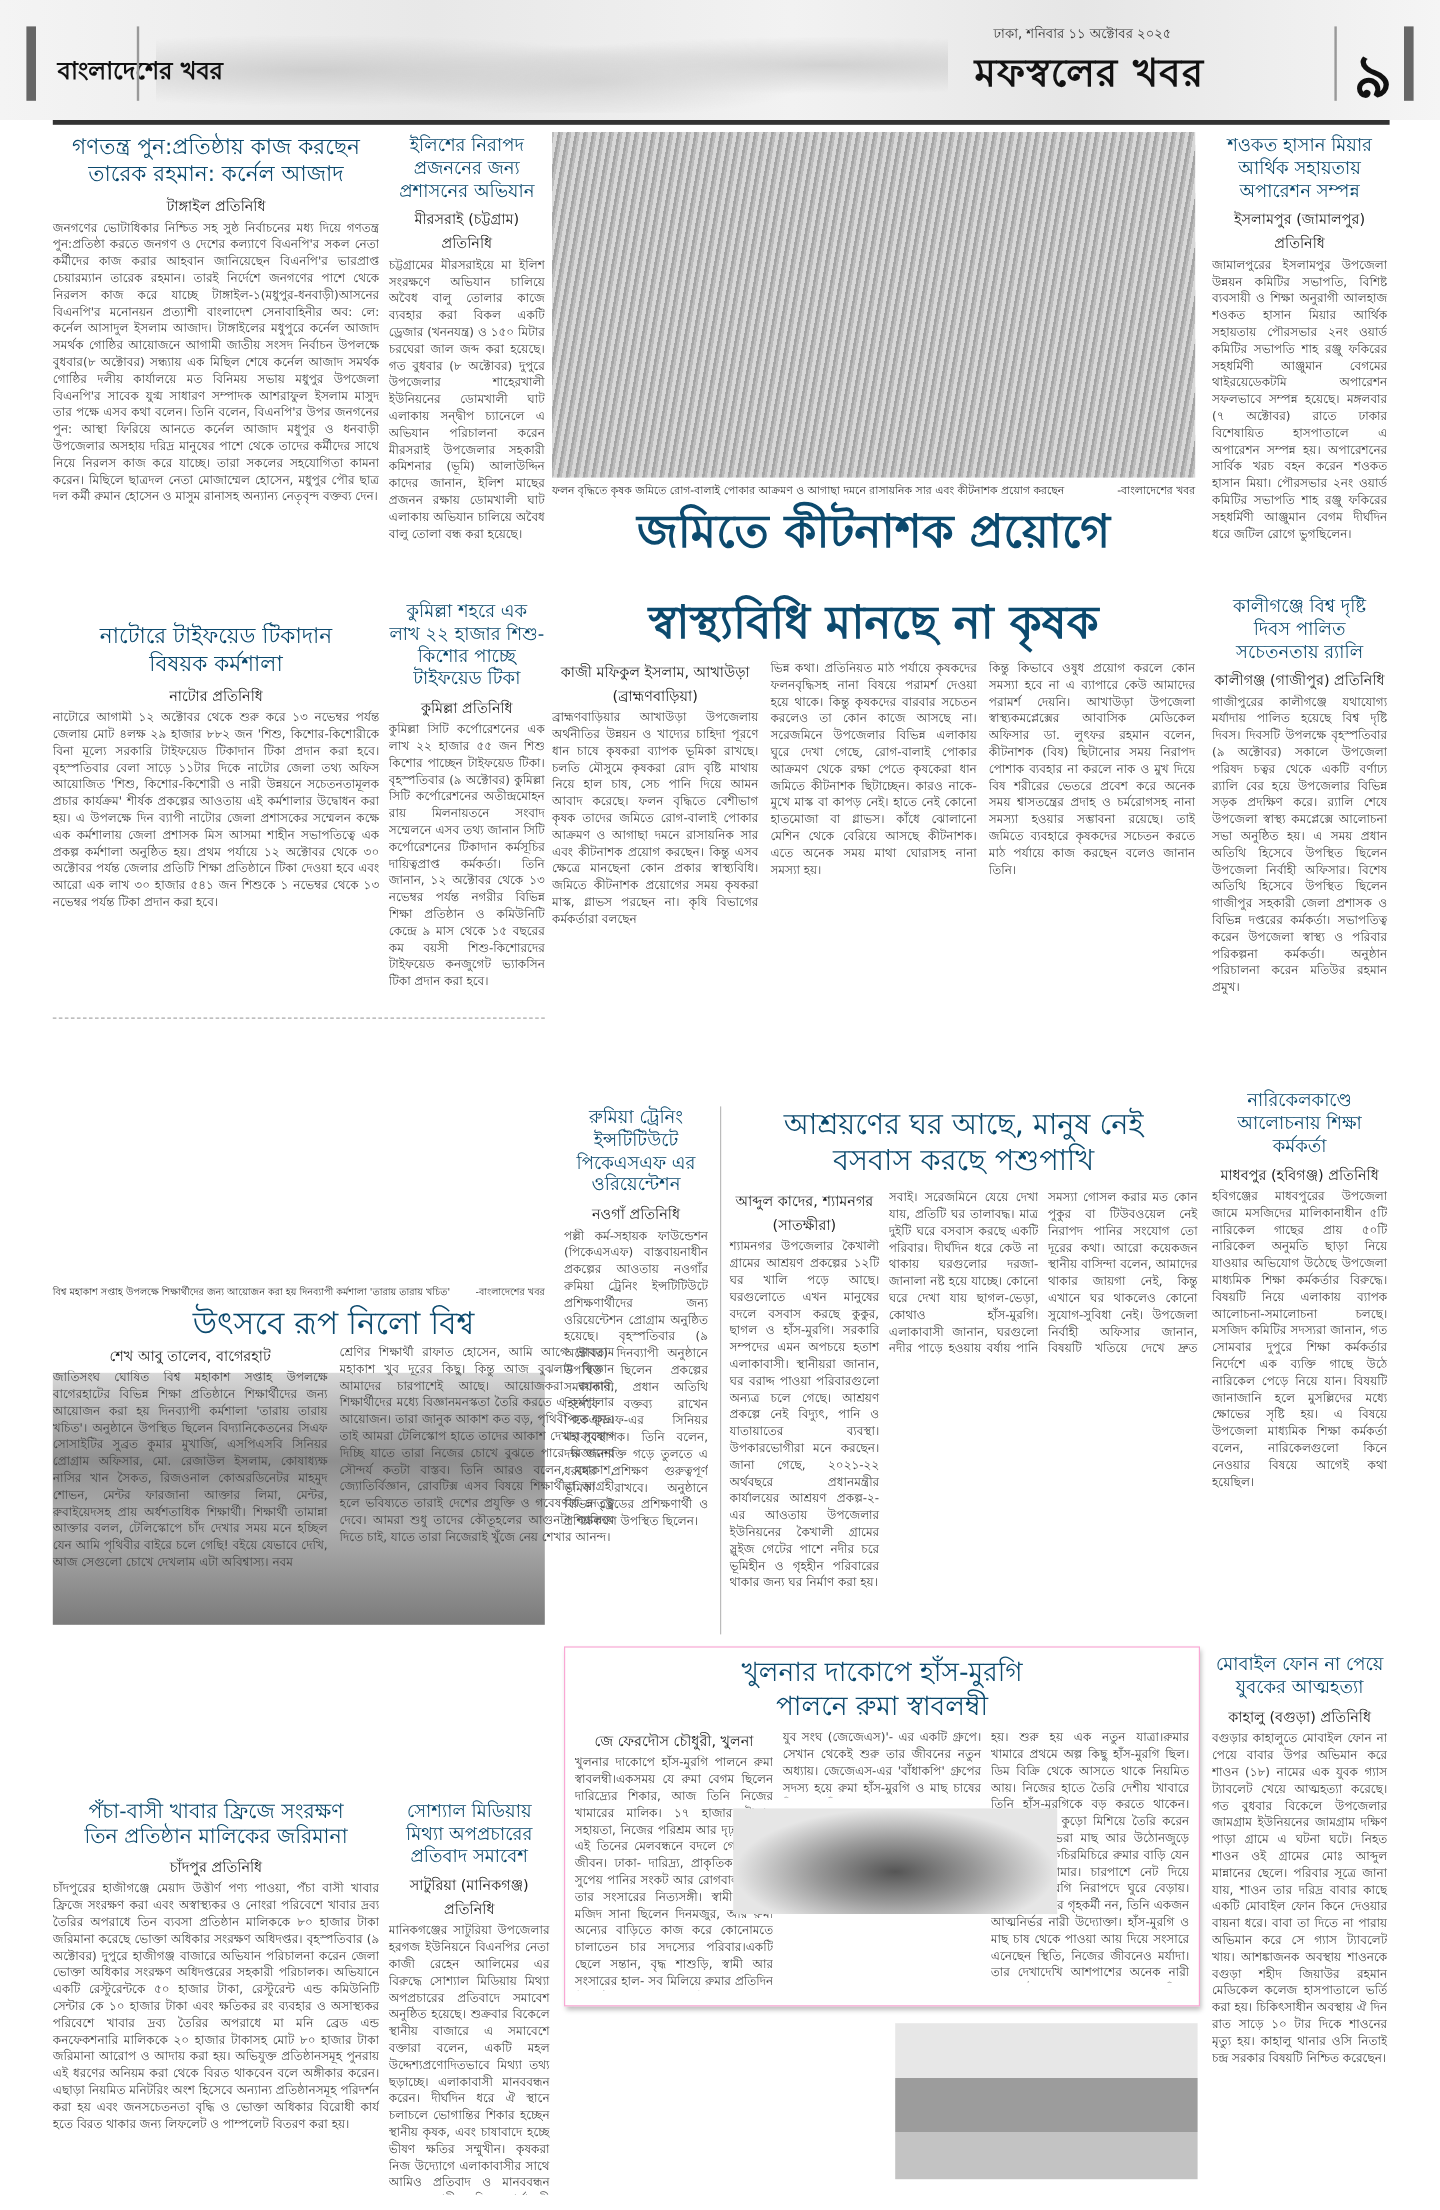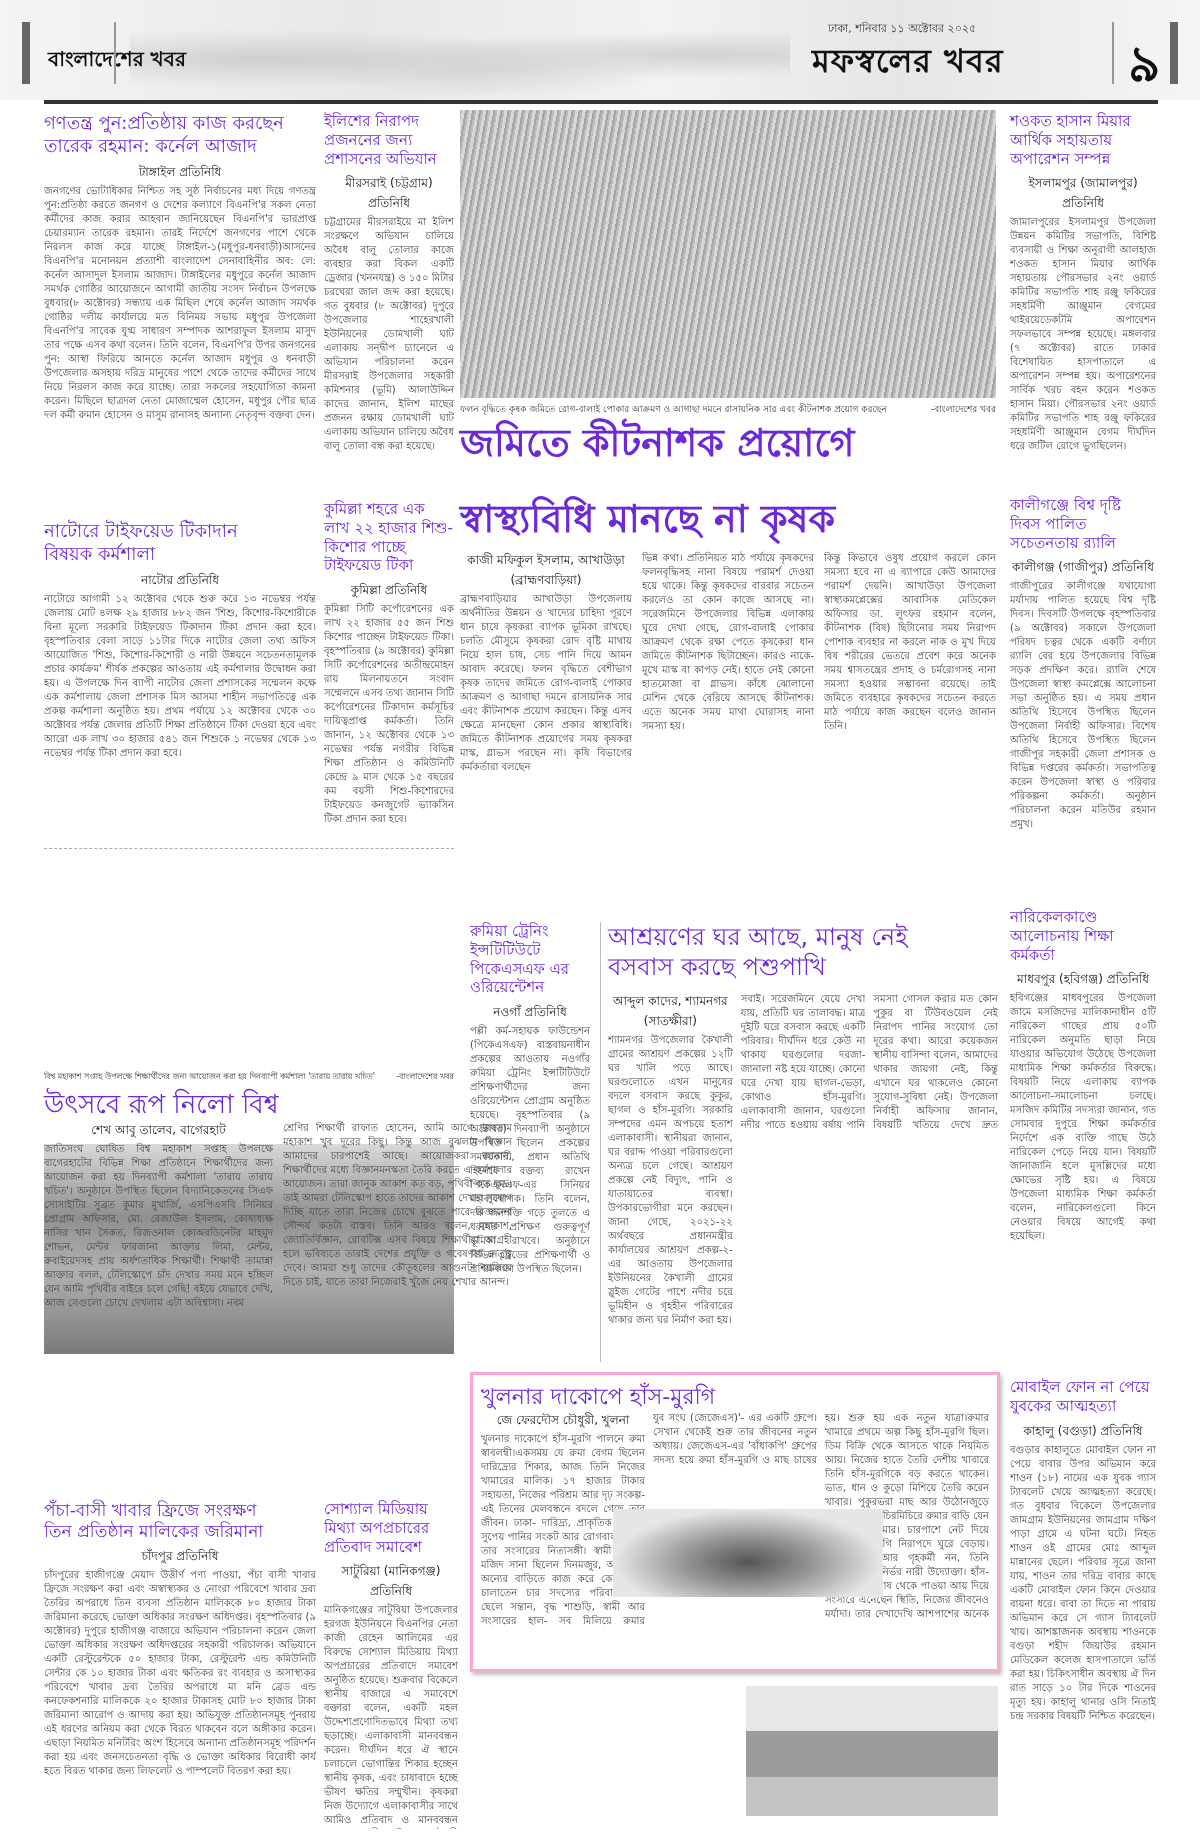--- a/index.html
+++ b/index.html
@@ -14,32 +14,32 @@
   .masthead .sep-l { position:absolute; left:114px; top:22px; width:2px; height:62px; background:#999; }
   .masthead .sep-r { position:absolute; left:1112px; top:22px; width:2px; height:62px; background:#999; }
   .masthead .date { position:absolute; left:828px; top:20px; font-size:11px; color:#333; }
   .masthead .page-title { position:absolute; left:812px; top:36px; font-size:32px; font-weight:bold; color:#111; letter-spacing:1px; }
   .masthead .page-num { position:absolute; left:1128px; top:26px; font-size:50px; font-weight:bold; color:#111; }
   .masthead .art { position:absolute; left:130px; top:6px; width:660px; height:88px; opacity:.35;
     background: radial-gradient(ellipse at 20% 60%, #999 0, transparent 40%), radial-gradient(ellipse at 55% 70%, #aaa 0, transparent 35%), radial-gradient(ellipse at 85% 55%, #999 0, transparent 35%); }
   .rule { position:absolute; left:44px; top:100px; width:1114px; height:4px; background:#333; }
 
   .block { position:absolute; }
-  .headline { font-family: "DejaVu Sans", sans-serif; text-align:left; color:#6d28d9; font-weight:normal; line-height:1.25; }
+  .headline { font-family: "DejaVu Sans", sans-serif; text-align:center; color:#0c4a6e; font-weight:normal; line-height:1.25; }
   .byline { font-weight:normal; font-size:12px; color:#222; margin-bottom:1px;text-align:center; }
   .body { font-size:10px; line-height:14px; color:#444; text-align:justify; }
   .caption { font-size:9px; color:#333; display:flex; justify-content:space-between; }
   .photo { background: linear-gradient(180deg,#cfcfcf,#9a9a9a 50%,#bdbdbd); position:relative; overflow:hidden; }
   .photo.paddy { background: repeating-linear-gradient(100deg,#bbb 0 2px,#d8d8d8 2px 5px,#a5a5a5 5px 7px); }
   .photo.class { background: linear-gradient(180deg,#d9d9d9 0,#8f8f8f 35%,#b2b2b2 60%,#7a7a7a 100%); }
   .photo.houses { background: linear-gradient(180deg,#e7e7e7 0 35%,#9c9c9c 35% 70%,#c3c3c3 70%); }
   .photo.ducks { background: radial-gradient(ellipse at 50% 60%, #555 0, #999 35%, #e6e6e6 70%); }
   .vline { position:absolute; width:1px; background:#bbb; }
   .hline { position:absolute; height:1px; border-top:1px dashed #aaa; }
-  .boxed { border:3px solid #f9a8d4; box-shadow: 2px 3px 4px rgba(0,0,0,.25); background:#fff; }
+  .boxed { border:1px solid #f9a8d4; box-shadow: 2px 3px 4px rgba(0,0,0,.25); background:#fff; }
 </style>
 </head>
 <body>
 
 <div class="masthead">
   <div class="art"></div>
   <div class="bar-left"></div>
   <div class="section-name">বাংলাদেশের খবর</div>
   <div class="sep-l"></div>
   <div class="date">ঢাকা, শনিবার ১১ অক্টোবর ২০২৫</div>
@@ -152,20 +152,21 @@
 <div class="block photo houses" style="left:746px;top:1188px;width:252px;height:130px;"></div>
 
 <div class="block" style="left:1010px;top:908px;width:146px;">
   <div class="headline" style="font-size:15px;margin-bottom:6px;">নারিকেলকাণ্ডে আলোচনায় শিক্ষা কর্মকর্তা</div>
   <div class="byline">মাধবপুর (হবিগঞ্জ) প্রতিনিধি</div>
   <div class="body" style="height:360px;overflow:hidden;">হবিগঞ্জের মাধবপুরের উপজেলা জামে মসজিদের মালিকানাধীন ৫টি নারিকেল গাছের প্রায় ৫০টি নারিকেল অনুমতি ছাড়া নিয়ে যাওয়ার অভিযোগ উঠেছে উপজেলা মাধ্যমিক শিক্ষা কর্মকর্তার বিরুদ্ধে। বিষয়টি নিয়ে এলাকায় ব্যাপক আলোচনা-সমালোচনা চলছে। মসজিদ কমিটির সদস্যরা জানান, গত সোমবার দুপুরে শিক্ষা কর্মকর্তার নির্দেশে এক ব্যক্তি গাছে উঠে নারিকেল পেড়ে নিয়ে যান। বিষয়টি জানাজানি হলে মুসল্লিদের মধ্যে ক্ষোভের সৃষ্টি হয়। এ বিষয়ে উপজেলা মাধ্যমিক শিক্ষা কর্মকর্তা বলেন, নারিকেলগুলো কিনে নেওয়ার বিষয়ে আগেই কথা হয়েছিল।</div>
 </div>
 
 <div class="block boxed" style="left:470px;top:1372px;width:530px;height:300px;padding:8px;">
   <div class="headline" style="font-size:22px;">খুলনার দাকোপে হাঁস-মুরগি</div>
+  <div class="headline" style="font-size:22px;margin-bottom:6px;">পালনে রুমা স্বাবলম্বী</div>
   <div style="display:flex;gap:8px;">
     <div style="flex:1;">
       <div class="byline">জে ফেরদৌস চৌধুরী, খুলনা</div>
       <div class="body" style="height:196px;overflow:hidden;">খুলনার দাকোপে হাঁস-মুরগি পালনে রুমা স্বাবলম্বী।একসময় যে রুমা বেগম ছিলেন দারিদ্র্যের শিকার, আজ তিনি নিজের খামারের মালিক। ১৭ হাজার টাকার সহায়তা, নিজের পরিশ্রম আর দৃঢ় সংকল্প- এই তিনের মেলবন্ধনে বদলে গেছে তার জীবন। ঢাকা- দারিদ্র্য, প্রাকৃতিক দুর্যোগ, সুপেয় পানির সংকট আর রোগবালাই যেন তার সংসারের নিত্যসঙ্গী। স্বামী আব্দুল মজিদ সানা ছিলেন দিনমজুর, আর রুমা অন্যের বাড়িতে কাজ করে কোনোমতে চালাতেন চার সদস্যের পরিবার।একটি ছেলে সন্তান, বৃদ্ধ শাশুড়ি, স্বামী আর সংসারের হাল- সব মিলিয়ে রুমার প্রতিদিন ছিল টানাপোড়েন ও অনিশ্চয়তায় ভরা। কিন্তু সেই জীবনেই একদিন এলো আশার আলো। রুমা যুক্ত হলেন স্থানীয় বেসরকারি সংস্থা 'জাগ্রত</div>
     </div>
     <div style="flex:1;">
       <div class="body" style="height:56px;overflow:hidden;">যুব সংঘ (জেজেএস)'- এর একটি গ্রুপে। সেখান থেকেই শুরু তার জীবনের নতুন অধ্যায়। জেজেএস-এর 'বাঁধাকপি' গ্রুপের সদস্য হয়ে রুমা হাঁস-মুরগি ও মাছ চাষের বিশেষ প্রশিক্ষণ নেন। এরপর ধাপে ধাপে তিনি পান মোট ১৭ হাজার টাকা সহায়তা। প্রথমে ৭ হাজার, পরে আরও ১০ হাজার টাকা। এই টাকায় তিনি প্রথমেই বাড়ির পুকুরটি গভীর করেন, পাকা ঘাট বানান এবং উঠোনের এক কোণে বানান হাঁস-মুরগির আলাদা ঘর। দেশি প্রজাতির পাশাপাশি কিছু চিনা হাঁসও তোলা</div>
     </div>
     <div style="flex:1;">
       <div class="body" style="height:210px;overflow:hidden;">হয়। শুরু হয় এক নতুন যাত্রা।রুমার খামারে প্রথমে অল্প কিছু হাঁস-মুরগি ছিল। ডিম বিক্রি থেকে আসতে থাকে নিয়মিত আয়। নিজের হাতে তৈরি দেশীয় খাবারে তিনি হাঁস-মুরগিকে বড় করতে থাকেন। ভাত, ধান ও কুড়ো মিশিয়ে তৈরি করেন খাবার। পুকুরভরা মাছ আর উঠোনজুড়ে হাঁস-মুরগির কিচিরমিচিরে রুমার বাড়ি যেন এক ছোট খামার। চারপাশে নেট দিয়ে ঘেরা, হাঁস-মুরগি নিরাপদে ঘুরে বেড়ায়।রুমা আজ আর গৃহকর্মী নন, তিনি একজন আত্মনির্ভর নারী উদ্যোক্তা। হাঁস-মুরগি ও মাছ চাষ থেকে পাওয়া আয় দিয়ে সংসারে এনেছেন স্থিতি, নিজের জীবনেও মর্যাদা। তার দেখাদেখি আশপাশের অনেক নারী এখন উদ্যোক্তা হওয়ার পথে এগিয়ে আসছেন।</div>

